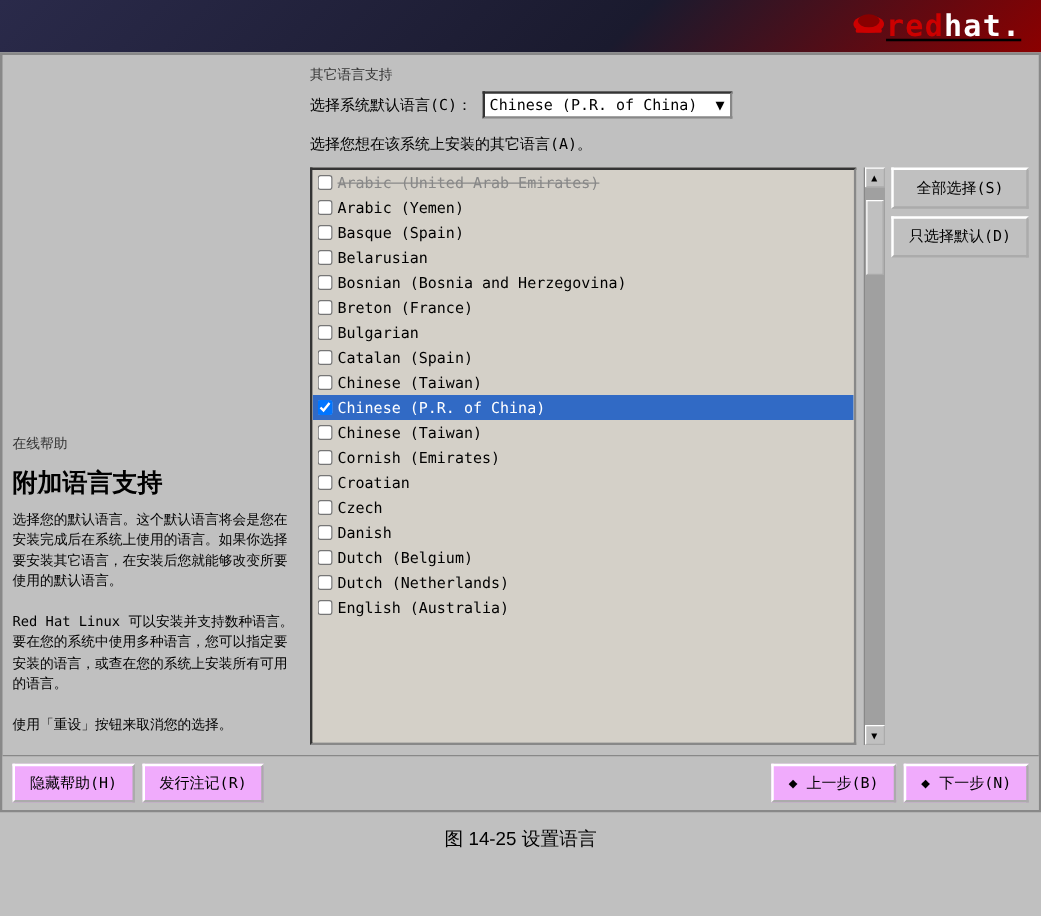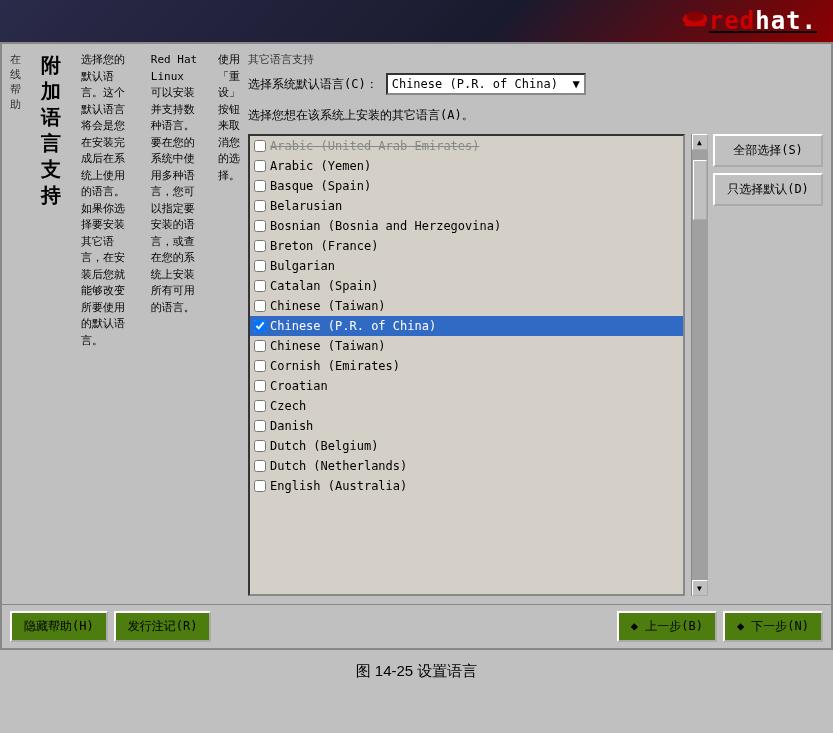--- a/index.html
+++ b/index.html
@@ -47,22 +47,23 @@
       flex-direction: row;
       padding: 8px;
       gap: 8px;
       min-height: 560px;
     }
 
     
     .left-panel {
       width: 230px;
       display: flex;
-      flex-direction: row;
-      gap: 20px;
+      flex-direction: column;
+      gap: 8px;
+      justify-content: flex-end;
     }
 
     .online-help-label {
       font-size: 11px;
       color: #333;
       margin-bottom: 4px;
       font-family: monospace;
     }
 
     .panel-title {
@@ -245,21 +246,21 @@
       display: flex;
       gap: 6px;
     }
 
     .bottom-right {
       display: flex;
       gap: 6px;
     }
 
     .nav-btn {
-      background: #4d7c0f;
+      background: #f0abfc;
       border: 2px outset #fff;
       padding: 5px 12px;
       font-size: 12px;
       font-family: 'SimSun', monospace;
       cursor: pointer;
       display: flex;
       align-items: center;
       gap: 4px;
       text-align: center;
     }

